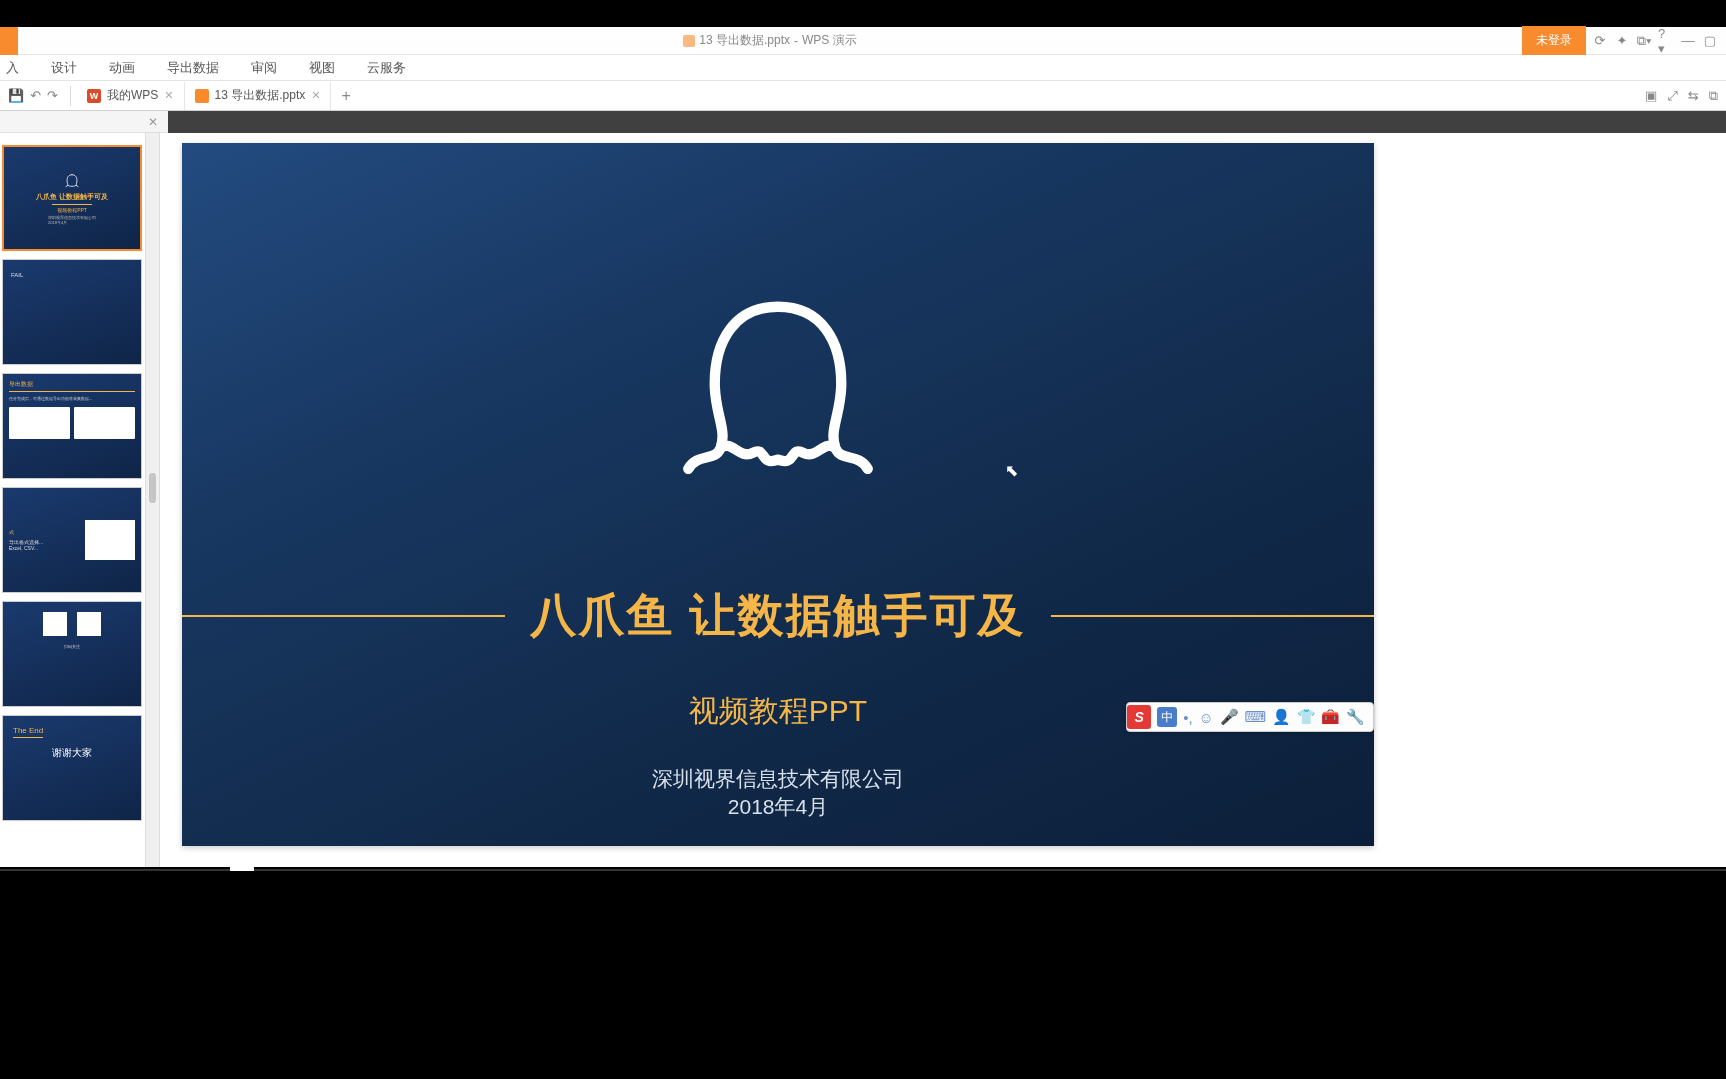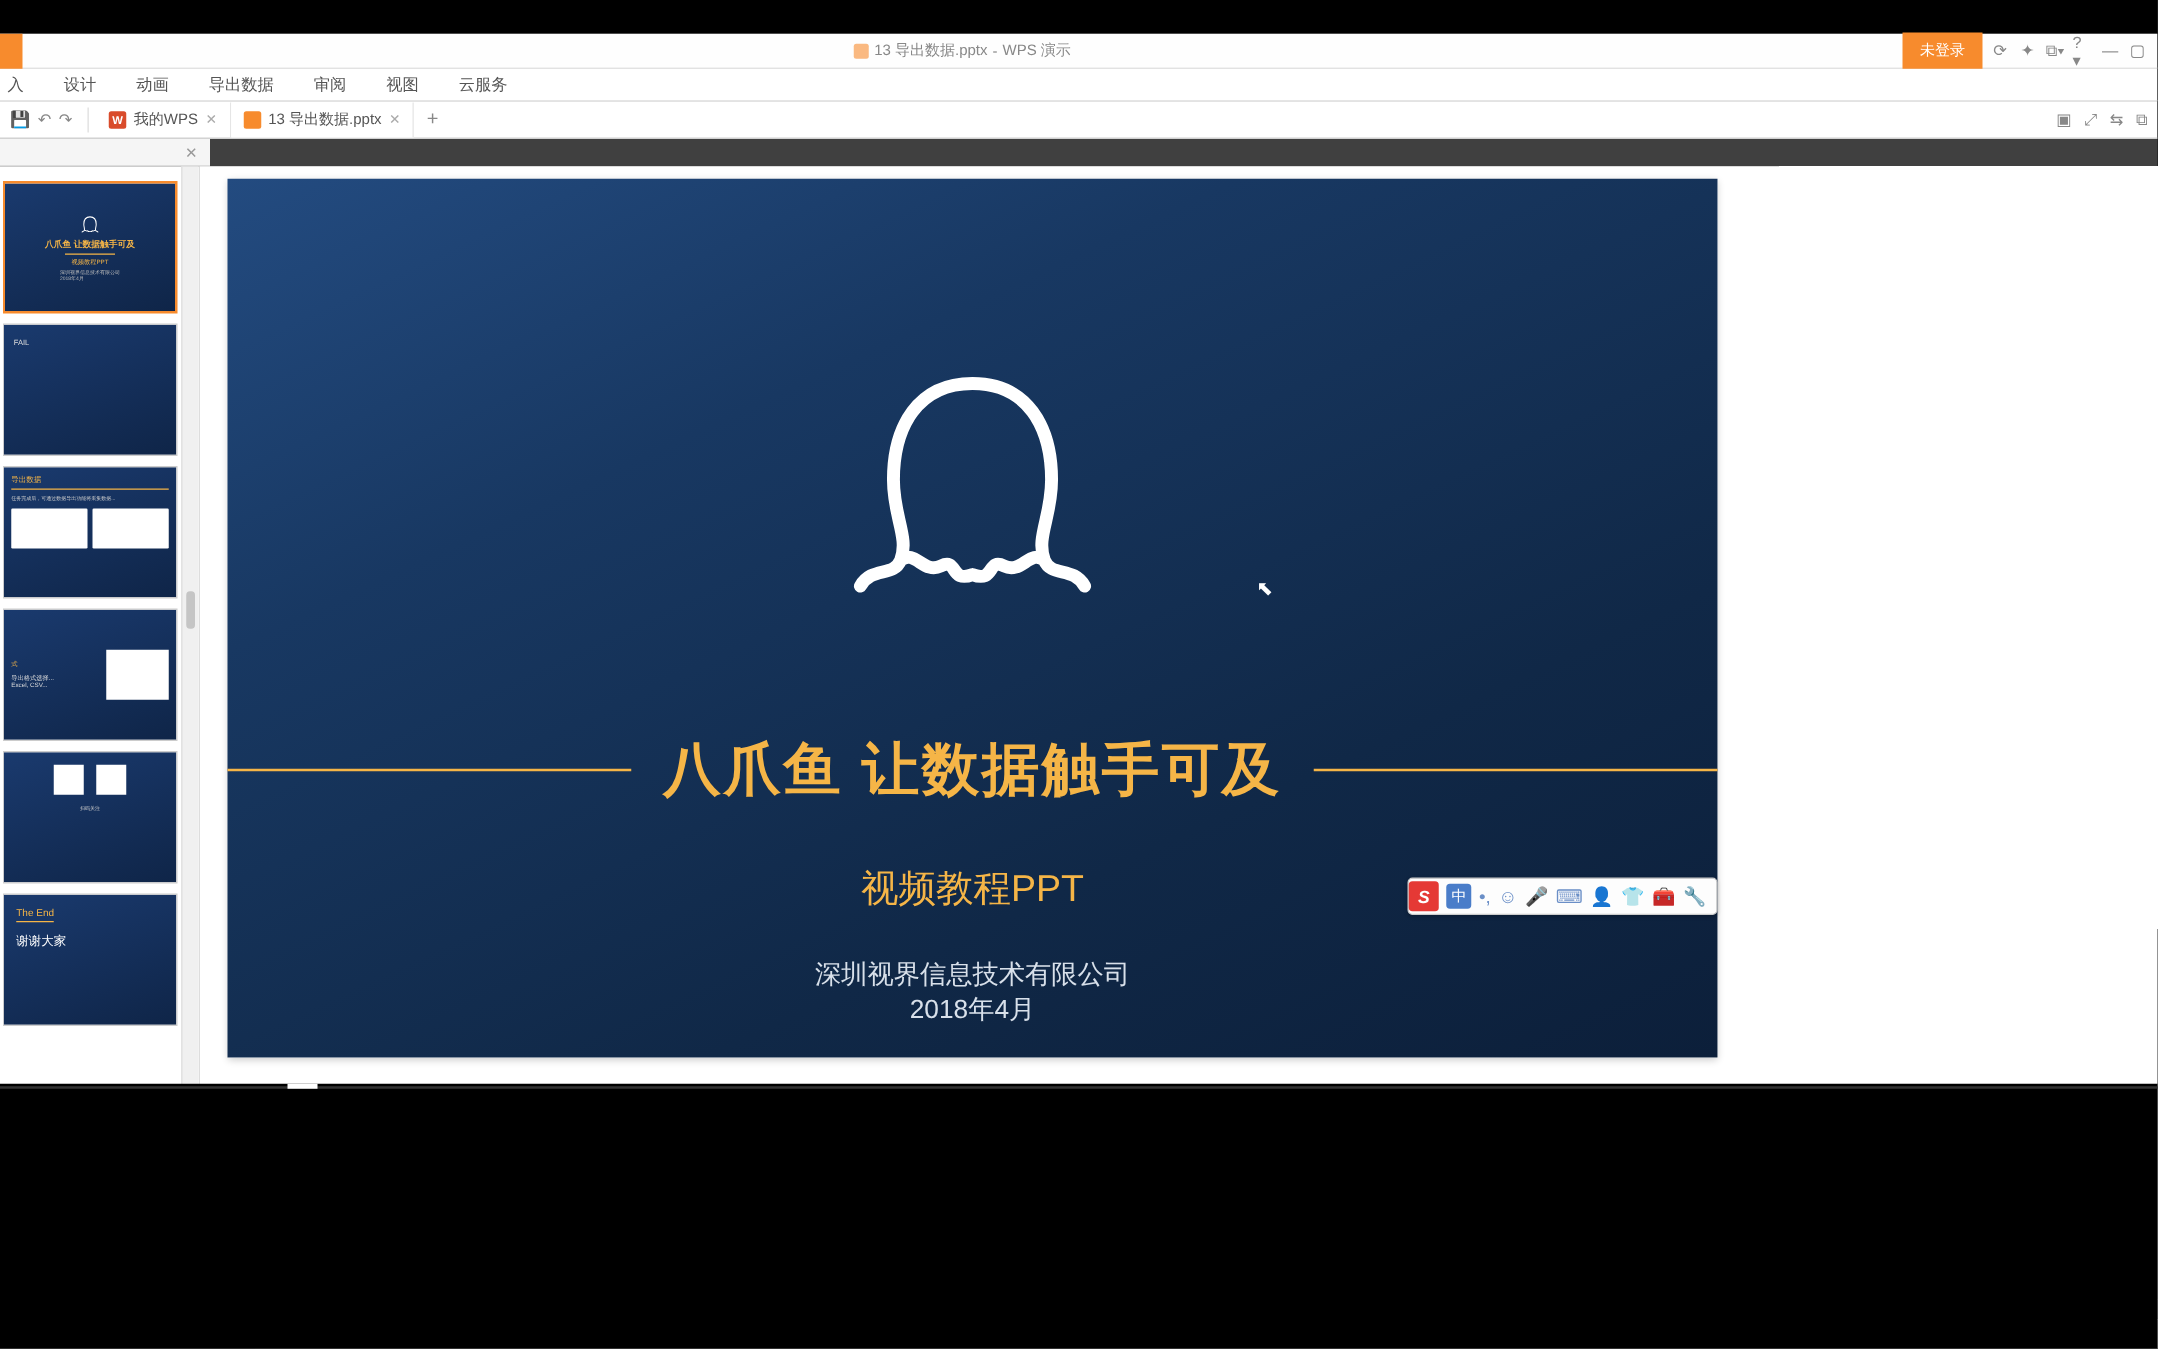--- a/index.html
+++ b/index.html
@@ -61,21 +61,21 @@
 .th3 .boxes { display: flex; gap: 4px; margin-top: 6px; }
 .th3 .wb { background: #fff; flex: 1; height: 32px; border-radius: 1px; }
 .th4 { padding: 6px; display: flex; gap: 6px; align-items: center; }
 .th4 .left { flex: 1; font-size: 5px; color: #ddd; }
 .th4 .wb { background: #fff; width: 50px; height: 40px; }
 .th5 { padding: 10px; display: flex; flex-direction: column; align-items: center; gap: 8px; }
 .th5 .qrs { display: flex; gap: 10px; }
 .th5 .qr { width: 24px; height: 24px; background: #fff; }
 .th6 { padding: 10px; }
 .th6 .end { color: #f5b547; font-size: 8px; border-bottom: 1px solid #f5b547; display: inline-block; padding-bottom: 2px; margin-bottom: 8px; }
-.th6 .ty { font-size: 10px; color: #fff; text-align: left; }
+.th6 .ty { font-size: 10px; color: #fff; text-align: center; }
 
 
 .editor { flex: 1; background: #fff; display: flex; flex-direction: column; overflow: hidden; }
 .slide-wrap { flex: 1; background: #fff; padding: 10px 0 0 22px; overflow: hidden; position: relative; }
 .slide { width: 1192px; height: 703px; background: linear-gradient(155deg, #234b80 0%, #183862 30%, #102847 70%, #0c1f3a 100%); position: relative; box-shadow: 0 2px 6px rgba(0,0,0,0.2); }
 .octopus { width: 230px; height: 230px; position: absolute; top: 135px; left: 50%; transform: translateX(-50%); }
 .slide-title-row { position: absolute; top: 442px; left: 0; right: 0; display: flex; align-items: center; gap: 26px; }
 .line-l, .line-r { flex: 1; height: 2px; background: #f5b547; }
 .line-l { margin-left: 0; max-width: 356px; }
 .slide-title { color: #f5b547; font-size: 46px; font-weight: bold; letter-spacing: 2px; white-space: nowrap; }

